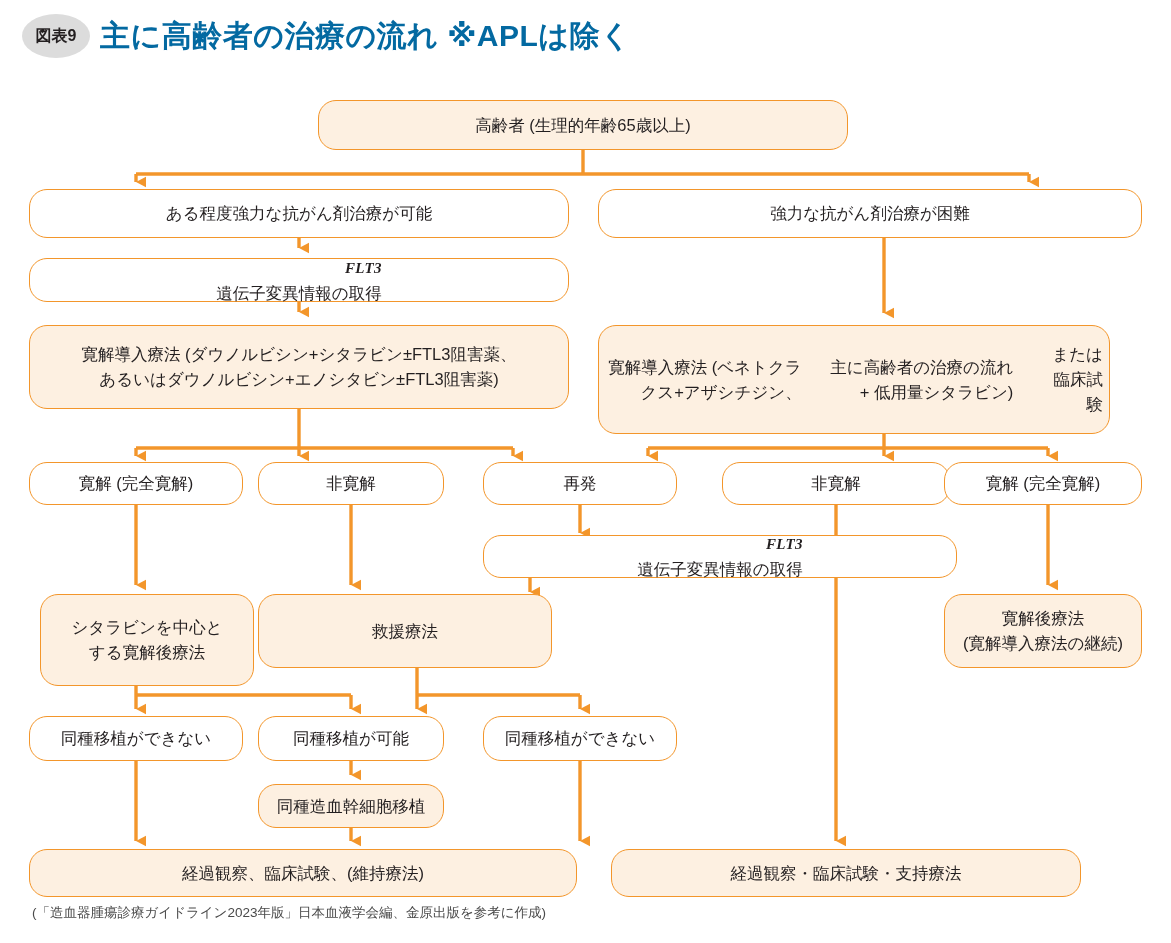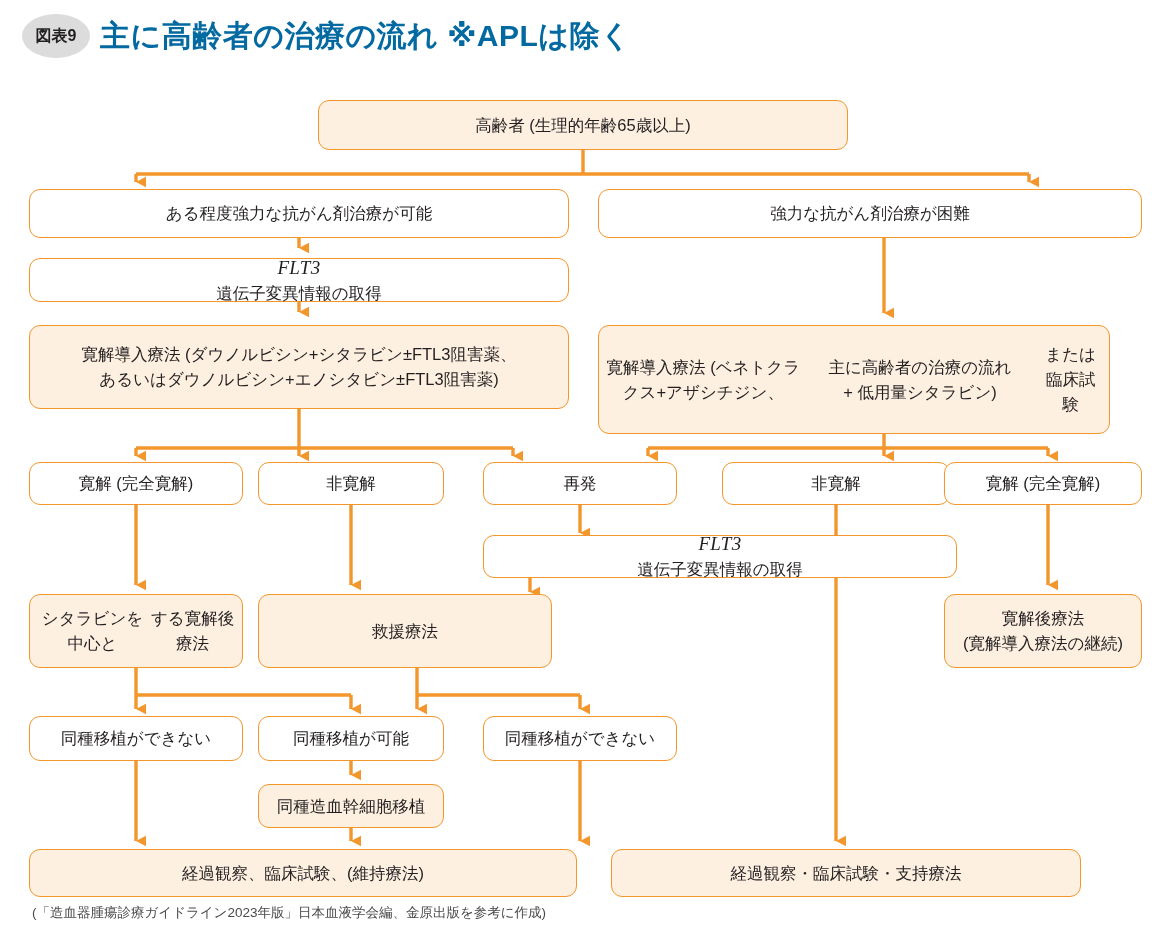--- a/index.html
+++ b/index.html
@@ -16,29 +16,29 @@
   #fig-title{position:absolute;left:100px;top:18px;font-size:30px;
              font-weight:bold;color:#0369a1;letter-spacing:.5px;
              white-space:nowrap;line-height:36px;text-align:right;}
 
   
   #canvas{position:absolute;left:0;top:0;width:1171px;height:943px;}
   #edges{position:absolute;left:0;top:0;width:1171px;height:943px;}
 
   
   .node{position:absolute;box-sizing:border-box;
-        border:1.6px solid #f3962b;border-radius:11px;
+        border:1.6px solid #f3962b;border-radius:18px;
         display:flex;align-items:center;justify-content:center;
-        text-align:center;font-size:16.5px;line-height:25px;
+        text-align:right;font-size:16.5px;line-height:25px;
         color:#231f20;padding:10px 6px;}
   .fill{background:#fdf0e1;}
   .white{background:#ffffff;}
   .node span{display:block;}
   .it{font-style:italic;font-family:"Liberation Serif","DejaVu Serif",serif;
-      font-size:19px;letter-spacing:.3px;}
+      font-size:15px;letter-spacing:.3px;font-weight:bold;}
 
   
   #source{position:absolute;left:14px;top:903px;font-size:13.5px;
           color:#4a4a4a;white-space:nowrap;line-height:20px;margin-left:18px;}
 </style>
 </head>
 <body>
 
 <div id="header">
   <div id="fig-badge">図表9</div>
@@ -150,21 +150,21 @@
   </div>
 
   <div class="node white" style="left:944px;top:462px;width:198px;height:43px;">
     <span>寛解 (完全寛解)</span>
   </div>
 
   <div class="node white" style="left:483px;top:535px;width:474px;height:43px;">
     <span><i class="it">FLT3</i><span>遺伝子変異情報の取得</span></span>
   </div>
 
-  <div class="node fill" style="left:29px;top:594px;width:214px;height:74px;">
+  <div class="node fill" style="left:40px;top:594px;width:214px;height:92px;flex-direction:column;">
     <span>シタラビンを中心と</span>
     <span>する寛解後療法</span>
   </div>
 
   <div class="node fill" style="left:258px;top:594px;width:294px;height:74px;">
     <span>救援療法</span>
   </div>
 
   <div class="node fill" style="left:944px;top:594px;width:198px;height:74px;flex-direction:column;">
     <span>寛解後療法</span>

